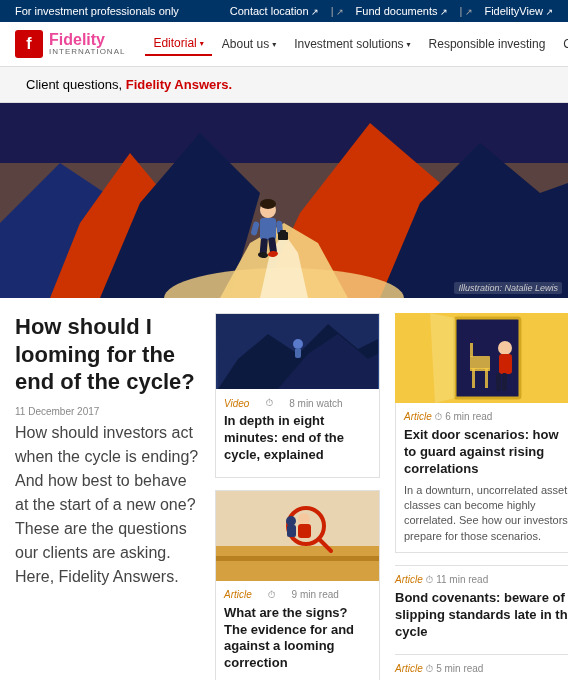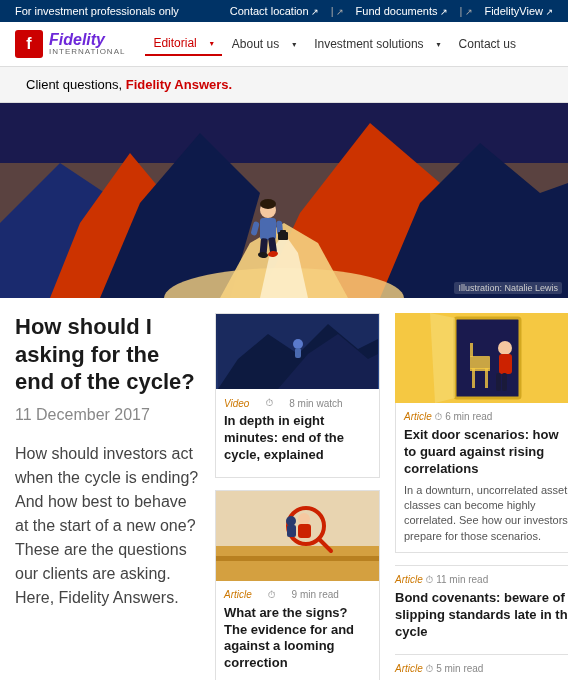--- a/index.html
+++ b/index.html
@@ -45,37 +45,37 @@
       align-items: center;
       justify-content: center;
       border-radius: 3px;
       margin-right: 6px;
     }
     .logo-text {
       display: flex;
       flex-direction: column;
       line-height: 1.1;
     }
-    .logo-text .fidelity { font-size: 16px; font-weight: bold; color: #6d28d9; font-style: italic; }
+    .logo-text .fidelity { font-size: 16px; font-weight: bold; color: #ec4899; }
     .logo-text .intl { font-size: 8px; color: #666; letter-spacing: 1px; text-transform: uppercase; }
     .nav-items {
       display: flex;
       align-items: center;
       gap: 2px;
       flex: 1;
     }
     .nav-item {
       font-size: 12px;
       color: #333;
       padding: 4px 8px;
       cursor: pointer;
       white-space: nowrap;
       display: flex;
       align-items: center;
-      gap: 13px;
+      gap: 3px;
     }
     .nav-item.active { border-bottom: 2px solid #cc0000; color: #cc0000; }
     .nav-item .chevron { font-size: 8px; }
     .nav-item.responsible { color: #333; font-size: 12px; }
 
     
     .client-banner {
       background: #f5f5f5;
       padding: 10px 26px;
       font-size: 13px;
@@ -83,20 +83,21 @@
     }
     .client-banner strong { color: #cc0000; }
 
     
     .hero {
       width: 100%;
       height: 195px;
       position: relative;
       overflow: hidden;
       background: #1a1a4e;
+      font-style: italic;
     }
     
     .hero svg {
       position: absolute;
       top: 0; left: 0;
       width: 100%; height: 100%;
     }
     .hero-caption {
       position: absolute;
       bottom: 4px;
@@ -121,23 +122,23 @@
       flex-shrink: 0;
     }
     .main-title {
       font-size: 22px;
       font-weight: bold;
       color: #1a1a1a;
       line-height: 1.25;
       margin-bottom: 10px;
     }
     .main-date {
-      font-size: 16px;
+      font-size: 10px;
       color: #888;
-      margin-bottom: 18px;
+      margin-bottom: 4px;
     }
     .main-desc {
       font-size: 16px;
       color: #444;
       line-height: 1.5;
     }
 
     
     .col-mid {
       width: 165px;
@@ -267,20 +268,23 @@
       <span class="chevron">▾</span>
     </div>
     <div class="nav-item">
       <span>About us</span>
       <span class="chevron">▾</span>
     </div>
     <div class="nav-item">
       <span>Investment solutions</span>
       <span class="chevron">▾</span>
     </div>
+    <div class="nav-item responsible">
+      <span>Responsible investing</span>
+    </div>
     <div class="nav-item">
       <span>Contact us</span>
     </div>
   </div>
 </nav>
 
 <div class="client-banner">
   <span>Client questions, </span><strong>Fidelity Answers.</strong>
 </div>
 
@@ -327,21 +331,21 @@
       <ellipse cx="-5" cy="37" rx="5" ry="3" fill="#1a1a1a" transform="rotate(5,-5,37)"></ellipse>
       <ellipse cx="5" cy="36" rx="5" ry="3" fill="#cc2200" transform="rotate(-8,5,36)"></ellipse>
     </g>
   </svg>
   <div class="hero-caption">Illustration: Natalie Lewis</div>
 </div>
 
 <div class="content">
 
   <div class="col-left">
-    <h1 class="main-title">How should I asking for the end of the cycle?</h1>
+    <h1 class="main-title">How should I looming for the end of the cycle?</h1>
     <div class="main-date">11 December 2017</div>
     <p class="main-desc">How should investors act when the cycle is ending? And how best to behave at the start of a new one? These are the questions our clients are asking. Here, Fidelity Answers.</p>
   </div>
 
   <div class="col-mid">
 
     <div class="card">
       <div class="video-thumb">
         <svg width="160" height="75" viewBox="0 0 160 75">
           <rect width="160" height="75" fill="#1a2a5e"></rect>

